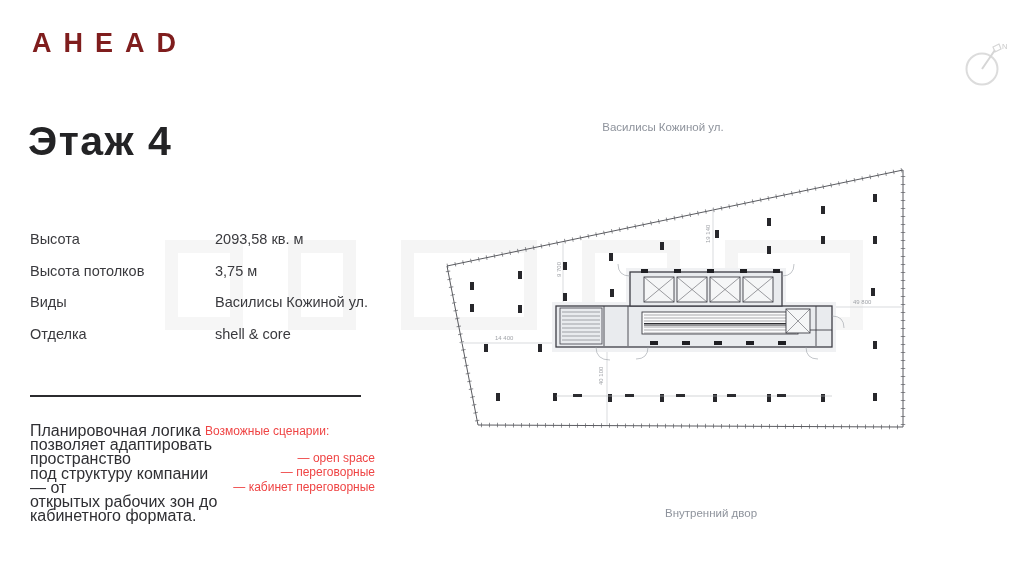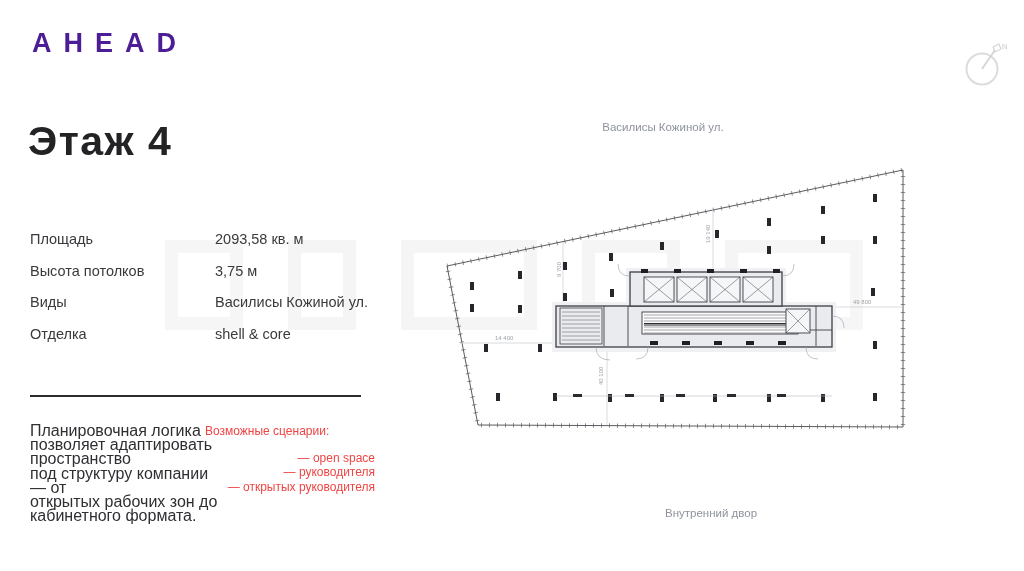--- a/index.html
+++ b/index.html
@@ -2,21 +2,21 @@
 <html><head>
 <meta charset="utf-8">
 <style>
   html,body{margin:0;padding:0;}
   body{
     width:1024px;height:571px;position:relative;background:#ffffff;
     font-family:"Liberation Sans", sans-serif;overflow:hidden;color:#333;
   }
   .brand{
     position:absolute;left:32px;top:28px;font-size:27px;font-weight:700;
-    letter-spacing:12px;color:#4c1d95;
+    letter-spacing:12px;color:#7f1d1d;
   }
   .page-title{
     position:absolute;left:28px;top:118px;font-size:41px;font-weight:800;
     letter-spacing:1.5px;color:#232325;
   }
   .specs{position:absolute;left:30px;top:231px;font-size:14.5px;color:#3a3a3e;}
   .spec-row{display:flex;height:31.5px;align-items:flex-start;}
   .spec-label{width:175px;flex:0 0 175px;}
   .spec-value{flex:1;margin-left:10px;}
   .divider{position:absolute;left:30px;top:395px;width:331px;height:2px;background:#2b2b2e;}
@@ -53,21 +53,21 @@
   <circle cx="24" cy="32" r="15.5" fill="none" stroke="#dcdcdc" stroke-width="2"></circle>
   <line x1="24" y1="32" x2="37" y2="13" stroke="#d6d6d6" stroke-width="2"></line>
   <path d="M35,10 l6,-3 l2,5 l-6,3 z" fill="none" stroke="#d6d6d6" stroke-width="1.2"></path>
   <text x="44" y="12" font-size="7.5" fill="#c9c9c9">N</text>
 </svg>
 
 <div class="page-title">Этаж 4</div>
 
 <div class="specs">
   <div class="spec-row">
-    <span class="spec-label">Площадь</span>
+    <span class="spec-label">Высота</span>
     <span class="spec-value">2093,58 кв. м</span>
   </div>
   <div class="spec-row">
     <span class="spec-label">Высота потолков</span>
     <span class="spec-value">3,75 м</span>
   </div>
   <div class="spec-row">
     <span class="spec-label">Виды</span>
     <span class="spec-value">Василисы Кожиной ул.</span>
   </div>
@@ -82,22 +82,22 @@
 <div class="desc-left">Планировочная логика
 позволяет адаптировать
 пространство
 под структуру компании — от
 открытых рабочих зон до
 кабинетного формата.</div>
 <div class="desc-right">
   <div>Возможные сценарии:</div>
   <div class="scenario-list">
     <div class="scenario-item">— open space</div>
-    <div class="scenario-item">— руководителя</div>
-    <div class="scenario-item">— открытых руководителя</div>
+    <div class="scenario-item">— переговорные</div>
+    <div class="scenario-item">— кабинет переговорные</div>
   </div>
 </div>
 
 <svg class="plan-svg" viewBox="430 105 510 430">
 
   <text x="663" y="131" text-anchor="middle" font-size="11.5" fill="#8e939c">Василисы Кожиной ул.</text>
 
   <path d="M447,266 L903,170 L903,427 L478,425 Z" fill="none" stroke="#6a6b70" stroke-width="4.5" stroke-dasharray="1 7" opacity="0.75"></path>
 
   <path d="M447,266 L903,170 L903,427 L478,425 Z" fill="#ffffff" fill-opacity="0.0" stroke="#5a5b60" stroke-width="1"></path>

